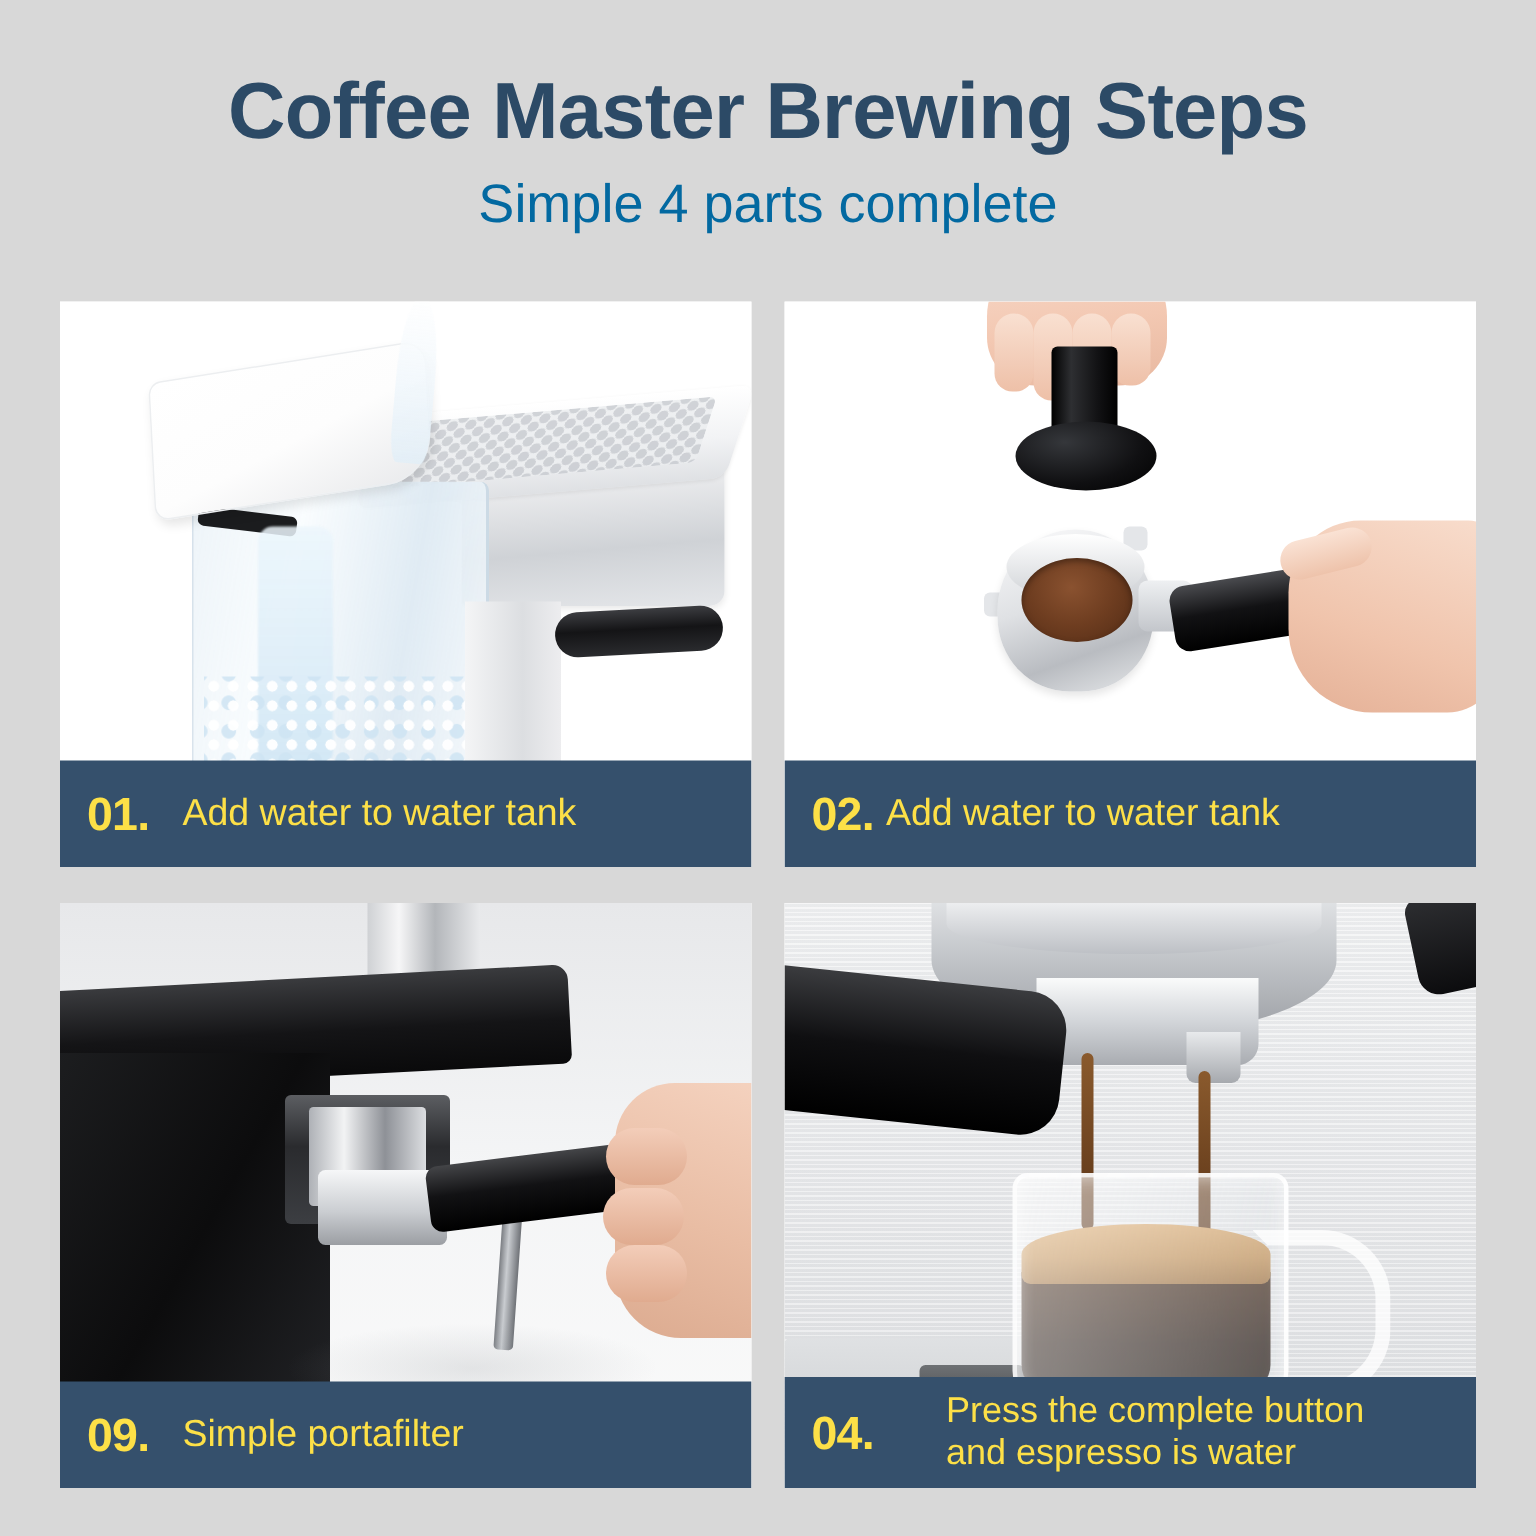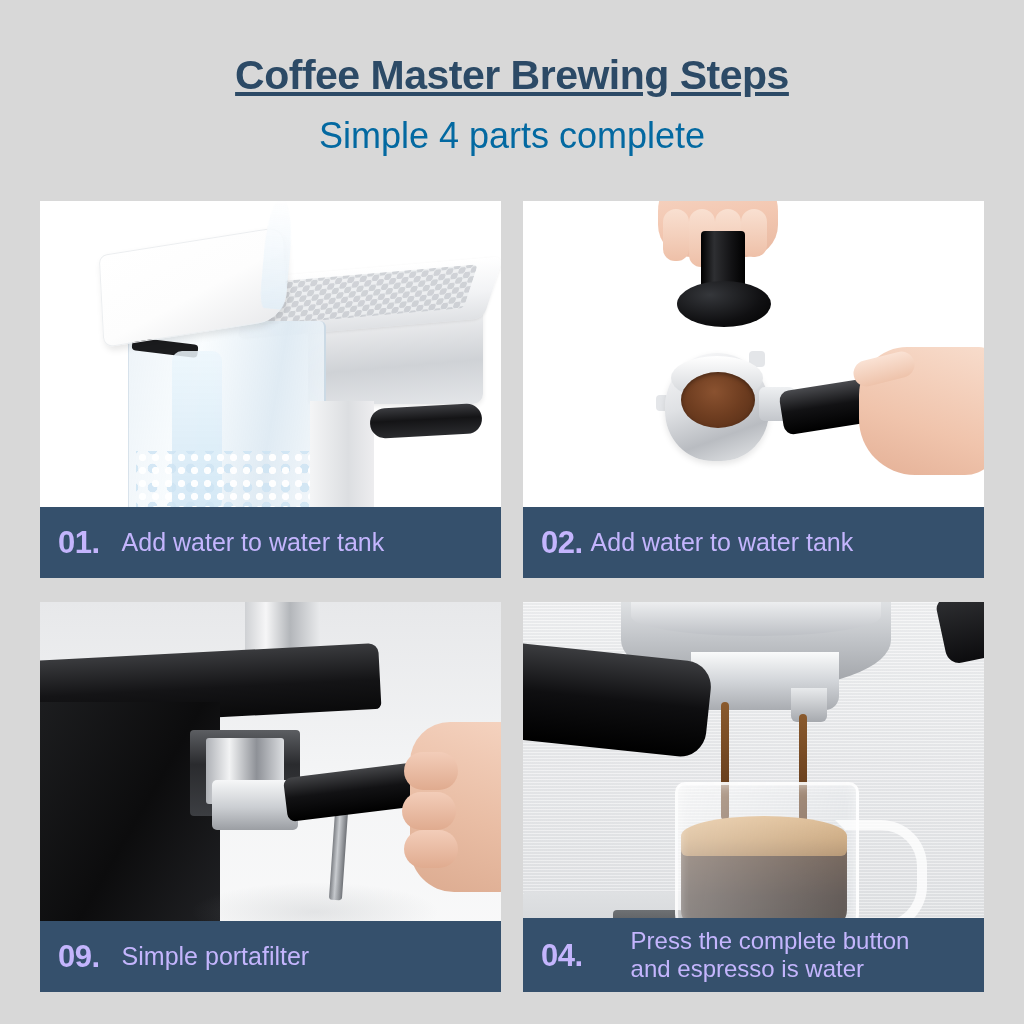--- a/index.html
+++ b/index.html
@@ -25,27 +25,26 @@
     position: absolute;
     top: 0;
     left: 0;
     width: 1024px;
     height: 190px;
     text-align: center;
   }
   .main-title {
     margin: 0;
     padding-top: 44px;
-    font-size: 41px;
+    font-size: 53px;
     line-height: 62px;
     font-weight: bold;
     letter-spacing: -0.5px;
     color: #2c4a66;
     font-family: "Liberation Sans", sans-serif;
-    text-decoration: underline;
   }
   .sub-title {
     margin: 0;
     padding-top: 8px;
     font-size: 36px;
     line-height: 44px;
     font-weight: normal;
     color: #0369a1;
     font-family: "Liberation Sans", sans-serif;
   }
@@ -79,21 +78,21 @@
   .caption {
     position: absolute;
     left: 0;
     right: 0;
     bottom: 0;
     background: #35506c;
     display: flex;
     align-items: center;
     box-sizing: border-box;
     padding: 0 14px 0 18px;
-    color: #c4b5fd;
+    color: #fde047;
   }
   .caption.one-line { height: 71px; }
   .caption.two-line { height: 74px; gap: 28px; }
 
   .step-num {
     font-size: 31px;
     font-weight: bold;
     letter-spacing: -0.5px;
     white-space: nowrap;
     line-height: 1;

